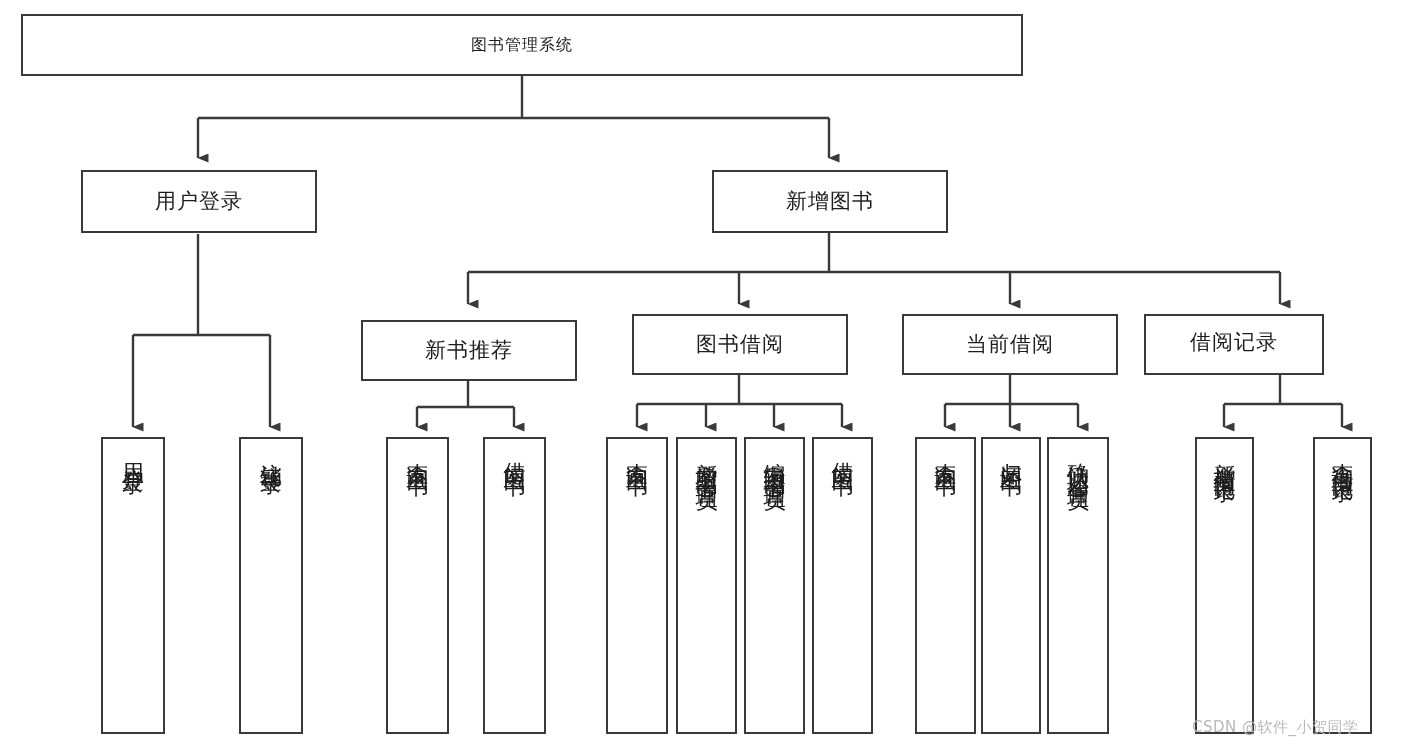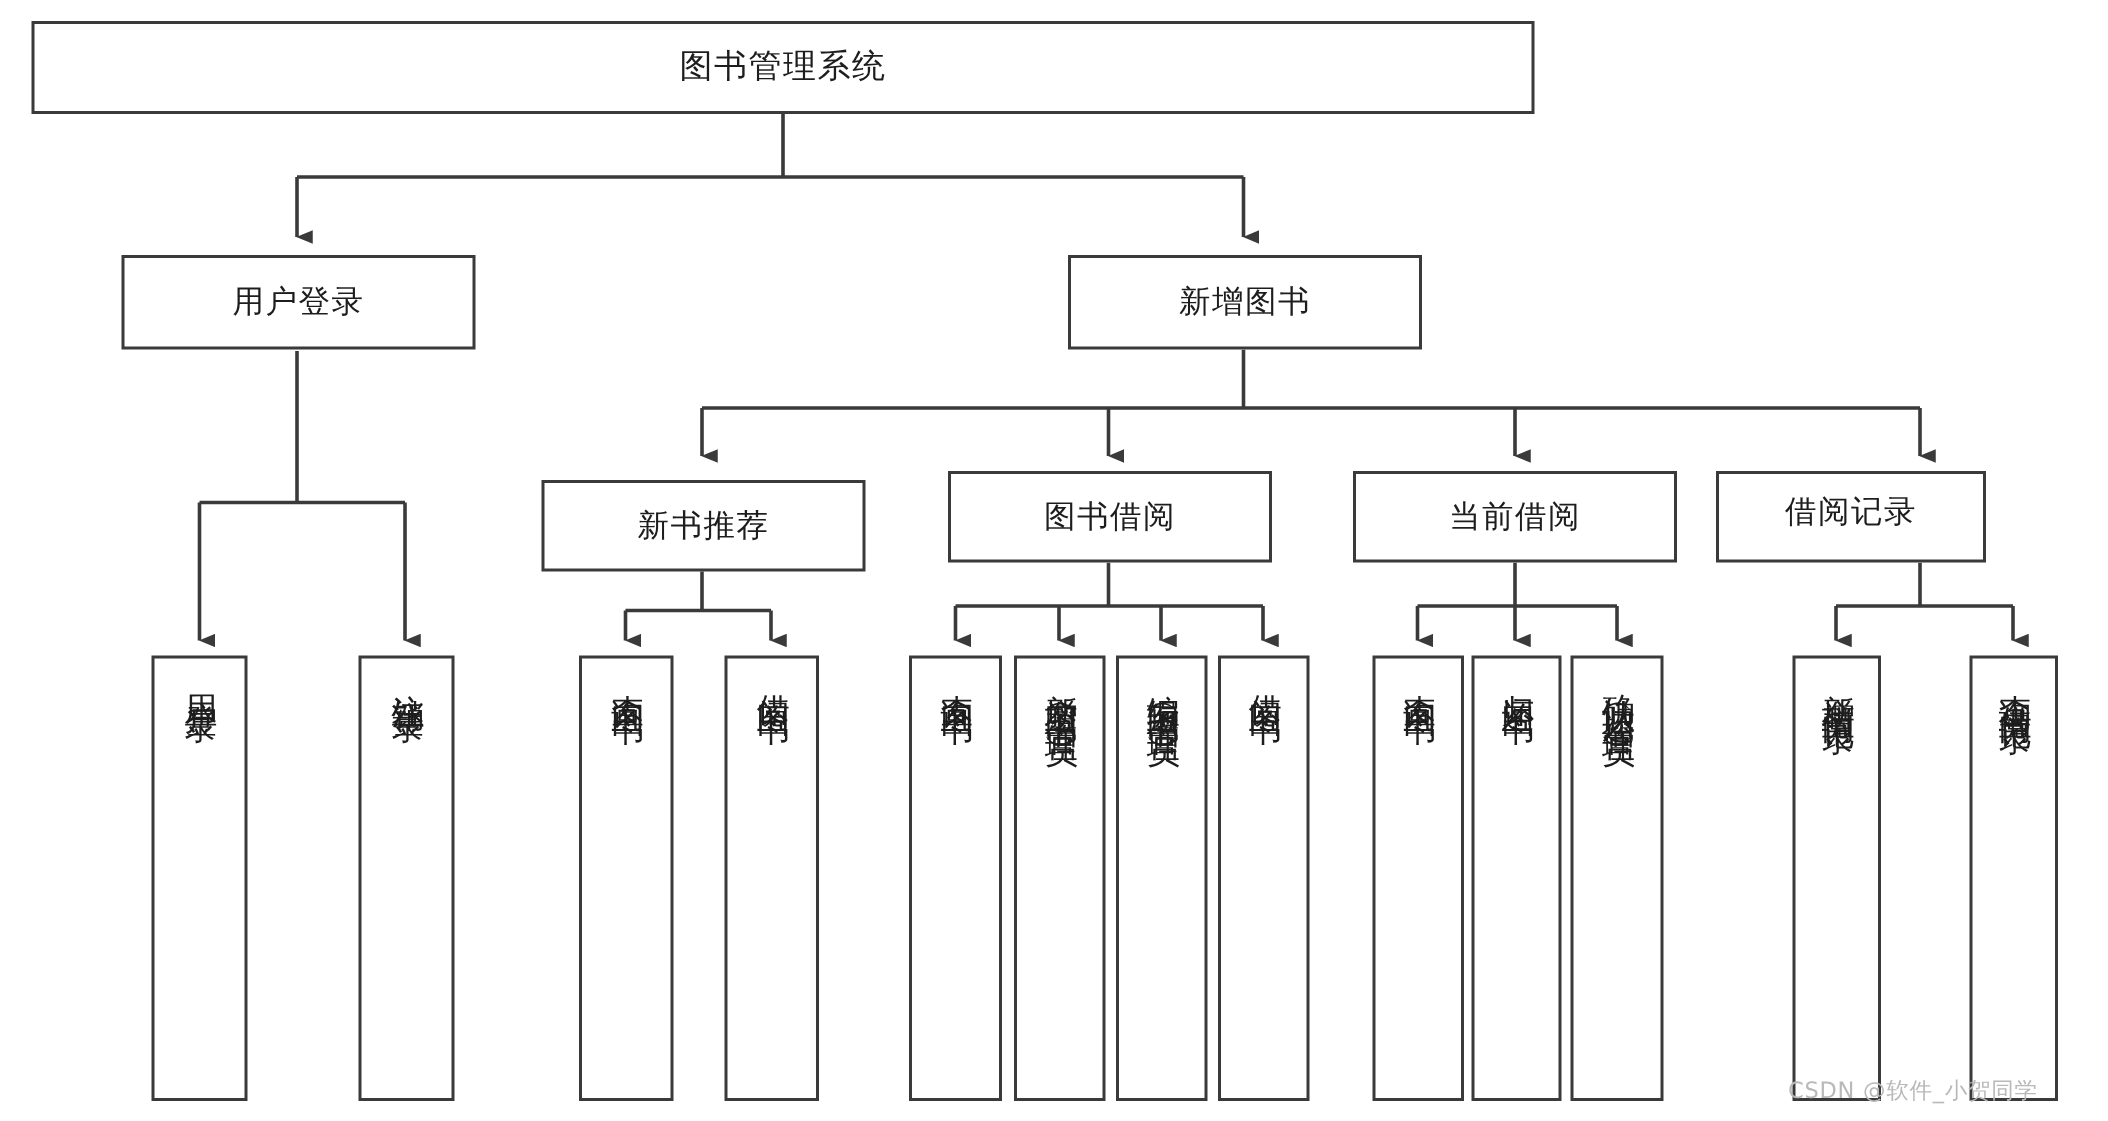--- a/index.html
+++ b/index.html
@@ -7,21 +7,21 @@
        font-family:"DejaVu Sans","Liberation Sans",sans-serif;}
   #diagram{position:relative;width:1405px;height:747px;background:#fff;}
   svg.wires{position:absolute;left:0;top:0;width:1405px;height:747px;}
   .node{position:absolute;box-sizing:border-box;background:#ffffff;
         border:2px solid #3a3a3a;display:flex;align-items:center;justify-content:center;}
   .node .lbl{color:#1d1d1d;line-height:1.08;text-align:center;white-space:pre;}
   .node.horiz .lbl{font-size:21px;letter-spacing:1px;}
   .node.vert{padding-top:6px;align-items:flex-start;}
   .node.vert .lbl{writing-mode:vertical-rl;text-orientation:upright;
                   font-size:22px;letter-spacing:4px;line-height:1;}
-  .node.root .lbl{font-size:22px;letter-spacing:1px;}
+  .node.root .lbl{font-size:16px;letter-spacing:1px;}
   .watermark{position:absolute;color:#b9b9b9;font-size:15px;letter-spacing:.5px;
              white-space:nowrap;pointer-events:none;}
 </style>
 </head>
 <body>
 
 <div id="diagram">
 
   <svg class="wires" viewBox="0 0 1405 747" xmlns="http://www.w3.org/2000/svg">
     <defs>

